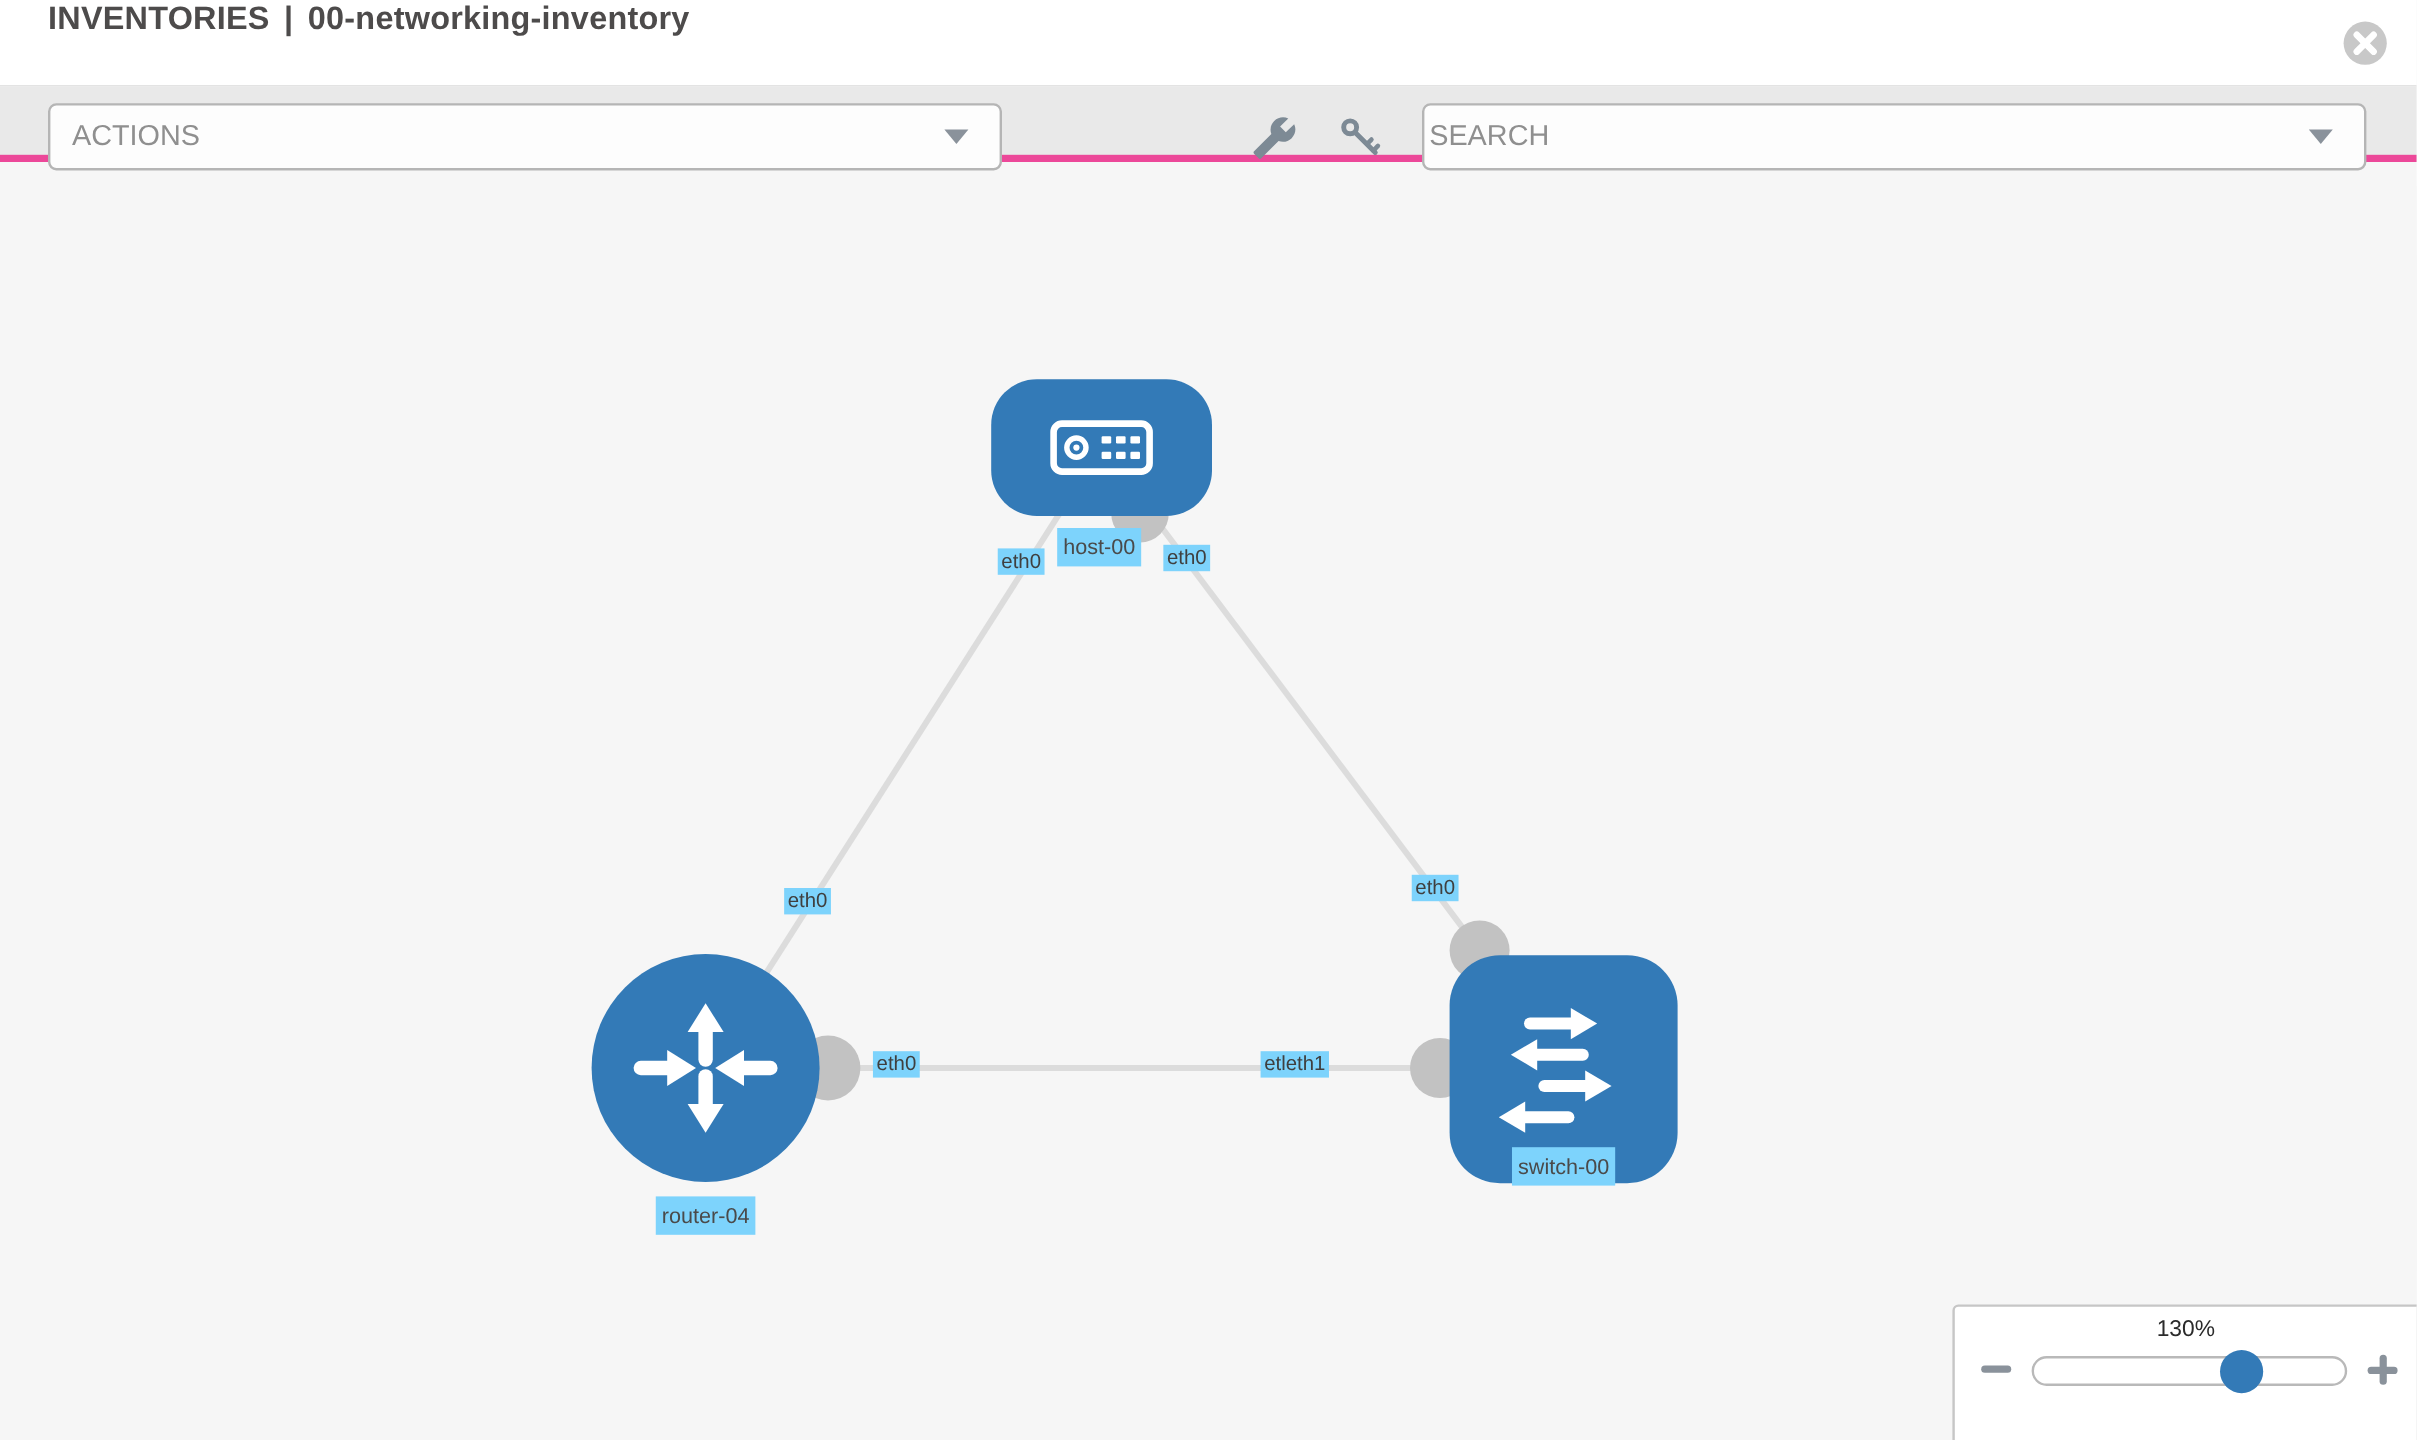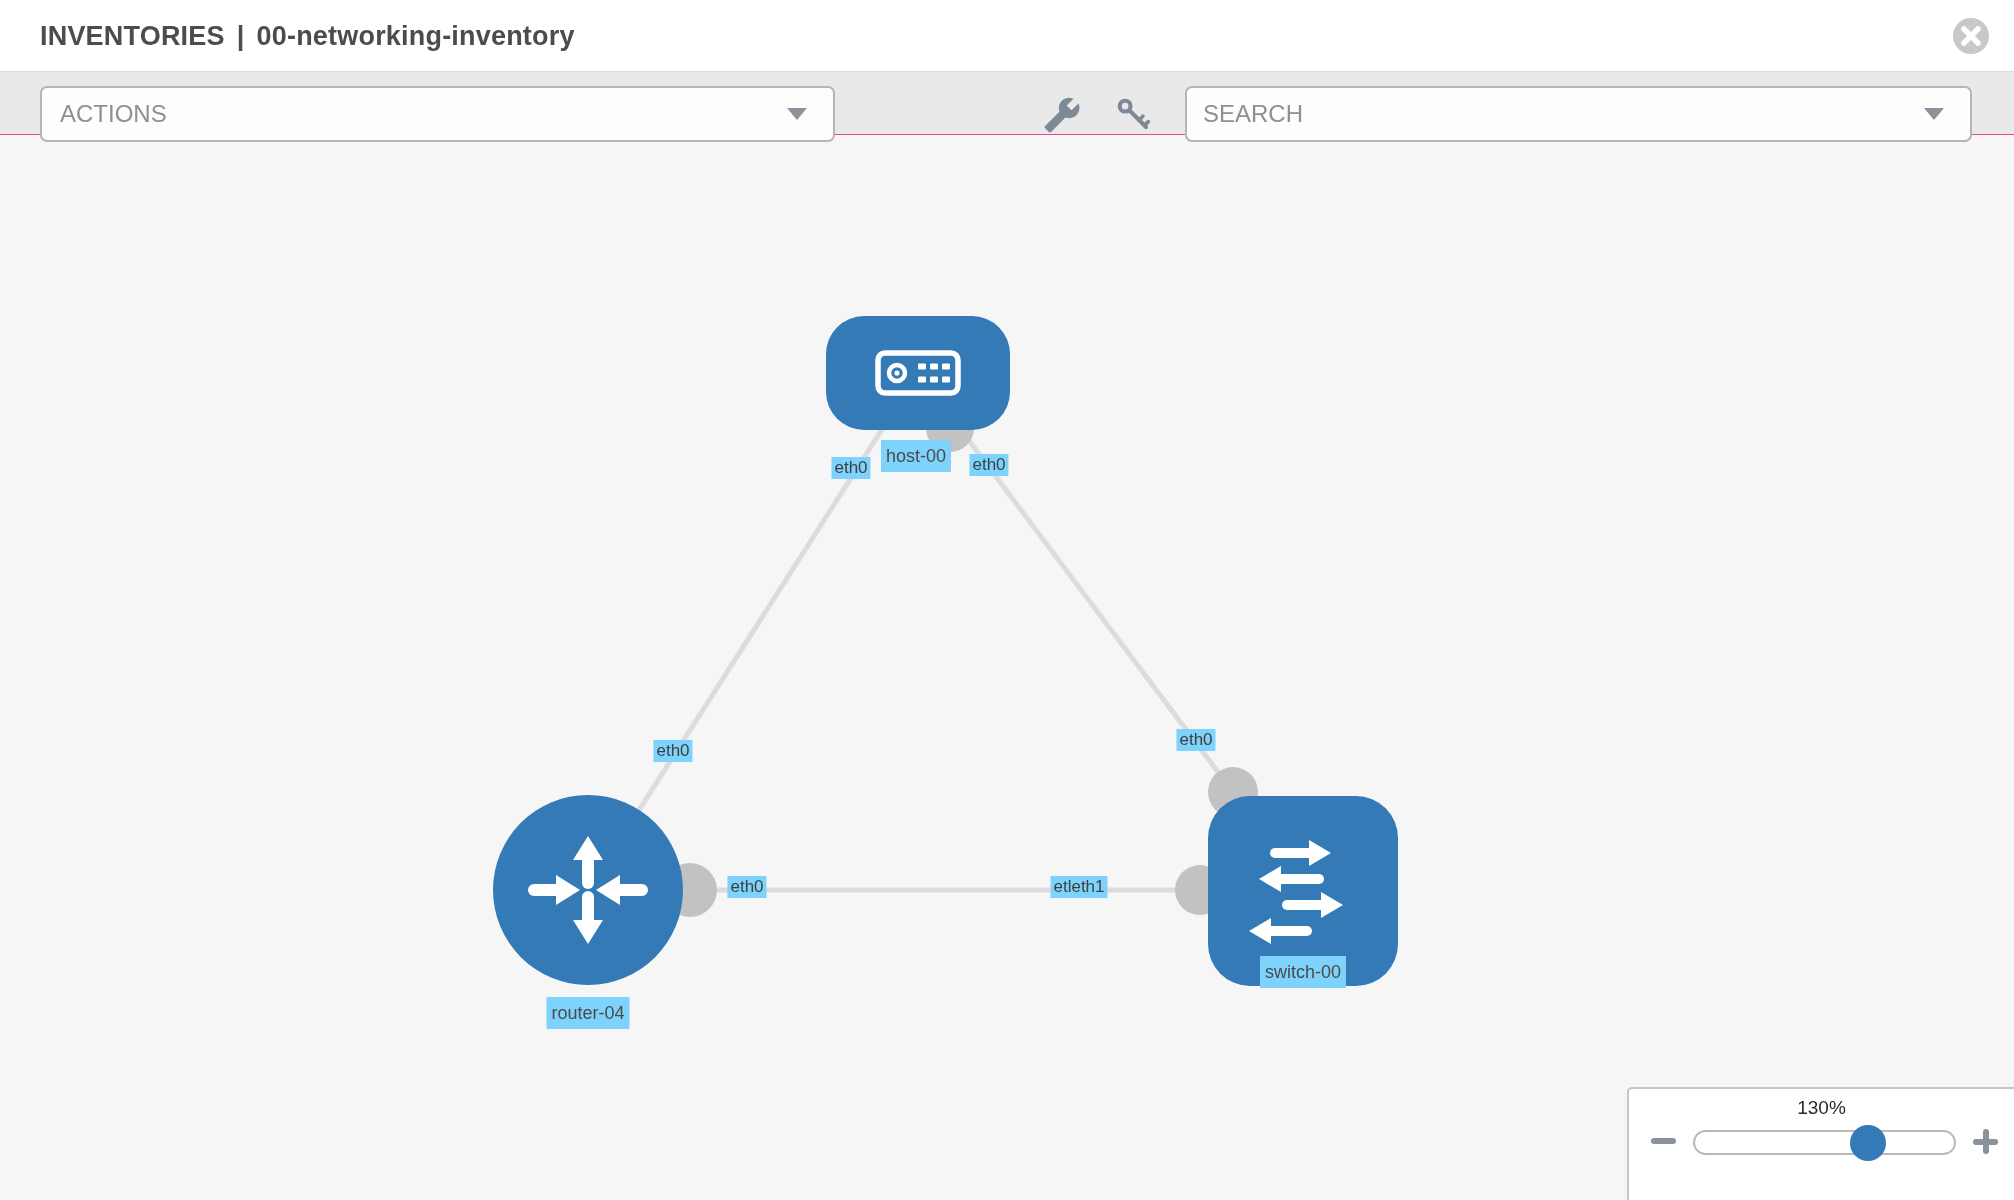--- a/index.html
+++ b/index.html
@@ -3,36 +3,36 @@
 <meta charset="utf-8">
 <style>
   * { margin:0; padding:0; box-sizing:border-box; }
   html,body { width:2014px; height:1200px; overflow:hidden; background:#fff;
               font-family:"Liberation Sans","DejaVu Sans",sans-serif; }
   .screen { position:relative; width:2014px; height:1200px; overflow:hidden; background:#f6f6f6; }
 
   
   .header { position:absolute; left:0; top:0; width:2014px; height:72px;
             background:#ffffff; border-bottom:1px solid #dcdcdc; }
-  .page-title { position:absolute; left:40px; top:0; height:72px; display:flex; align-items:center;
+  .page-title { position:absolute; left:40px; top:0; height:72px; display:flex; align-items:flex-start;
                 font-size:27px; font-weight:700; color:#4d4b4b; letter-spacing:0.2px; }
   .page-title .sep { margin:0 12px; }
   .close-btn { position:absolute; right:22px; top:15px; width:42px; height:42px;
                border:none; background:transparent; cursor:pointer; }
 
   
   .toolbar { position:absolute; left:0; top:72px; width:2014px; height:63px;
-             background:#e9e9e9; border-bottom:1px solid #ec4899; }
+             background:#e9e9e9; border-bottom:6px solid #ec4899; }
   .combo { position:absolute; top:14px; height:56px; background:#fdfdfd;
            border:2px solid #b5b5b5; border-radius:7px; display:flex; align-items:center;
            color:#8f8f8f; font-size:24px; cursor:pointer; }
   .combo-actions { left:40px; width:795px; padding-left:18px; }
   .combo-search  { left:1185px; width:787px; }
   .combo-search input { flex:1 1 auto; height:100%; border:none; outline:none; background:transparent;
-                        font:inherit; color:#6f6f6f; padding-left:16px; }
+                        font:inherit; color:#6f6f6f; padding-left:4px; }
   .combo-search input::placeholder { color:#8f8f8f; opacity:1; }
   .caret { width:0; height:0; border-left:10px solid transparent; border-right:10px solid transparent;
            border-top:12px solid #8a929b; margin-left:auto; margin-right:26px; flex:0 0 auto; }
   .icon-btn { position:absolute; top:91px; width:48px; height:48px; border:none; background:transparent;
               cursor:pointer; display:flex; align-items:center; justify-content:center; }
   .btn-wrench { left:1038px; }
   .btn-key { left:1110px; }
 
   
   .canvas { position:absolute; left:0; top:155px; width:2014px; height:1045px; background:#f6f6f6; }

